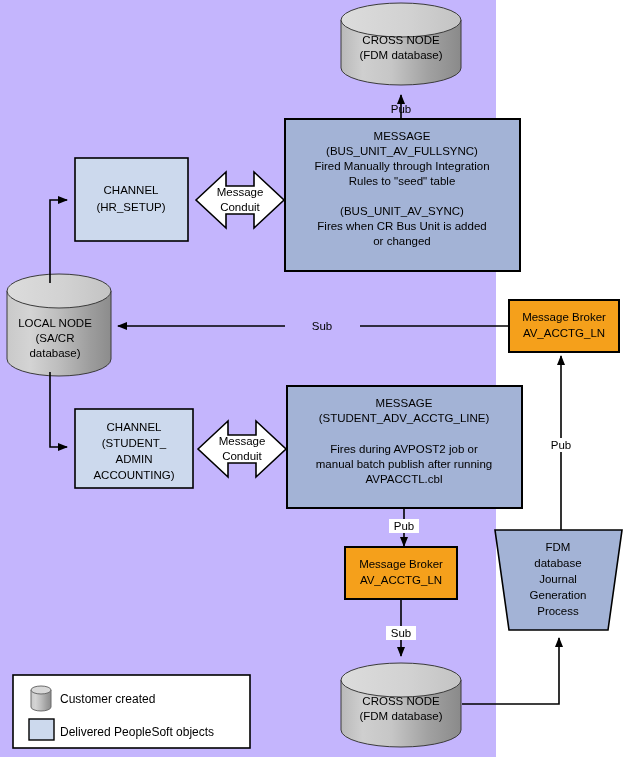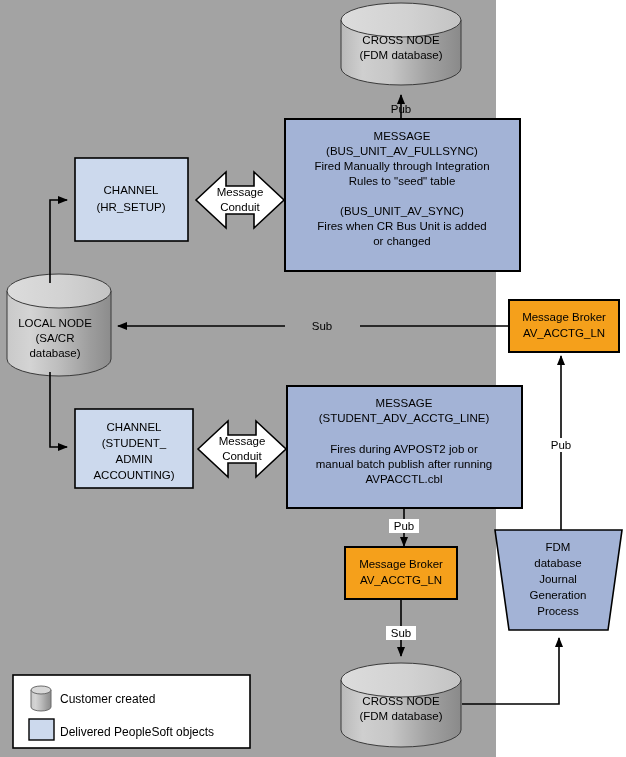--- a/index.html
+++ b/index.html
@@ -1,17 +1,17 @@
 <!DOCTYPE html>
 <html><head>
 <meta charset="utf-8">
 <style>
   html,body{margin:0;padding:0;background:#ffffff;}
   body{width:626px;height:757px;font-family:"Liberation Sans",sans-serif;overflow:hidden;}
-  #stage{position:relative;width:496px;height:757px;background:#a3a3a3;}
+  #stage{position:relative;width:496px;height:757px;background:#c4b5fd;}
   svg{display:block;}
   .nodetext{font-family:"Liberation Sans",sans-serif;font-size:11.5px;fill:#000;}
   .boxtext{font-family:"Liberation Sans",sans-serif;font-size:11.5px;fill:#000;}
   .smalltext{font-family:"Liberation Sans",sans-serif;font-size:11.5px;fill:#000;}
   .edgelabel{font-family:"Liberation Sans",sans-serif;font-size:11.5px;fill:#000;}
   .legendtext{font-family:"Liberation Sans",sans-serif;font-size:12px;fill:#000;}
 </style>
 </head>
 <body>
 

